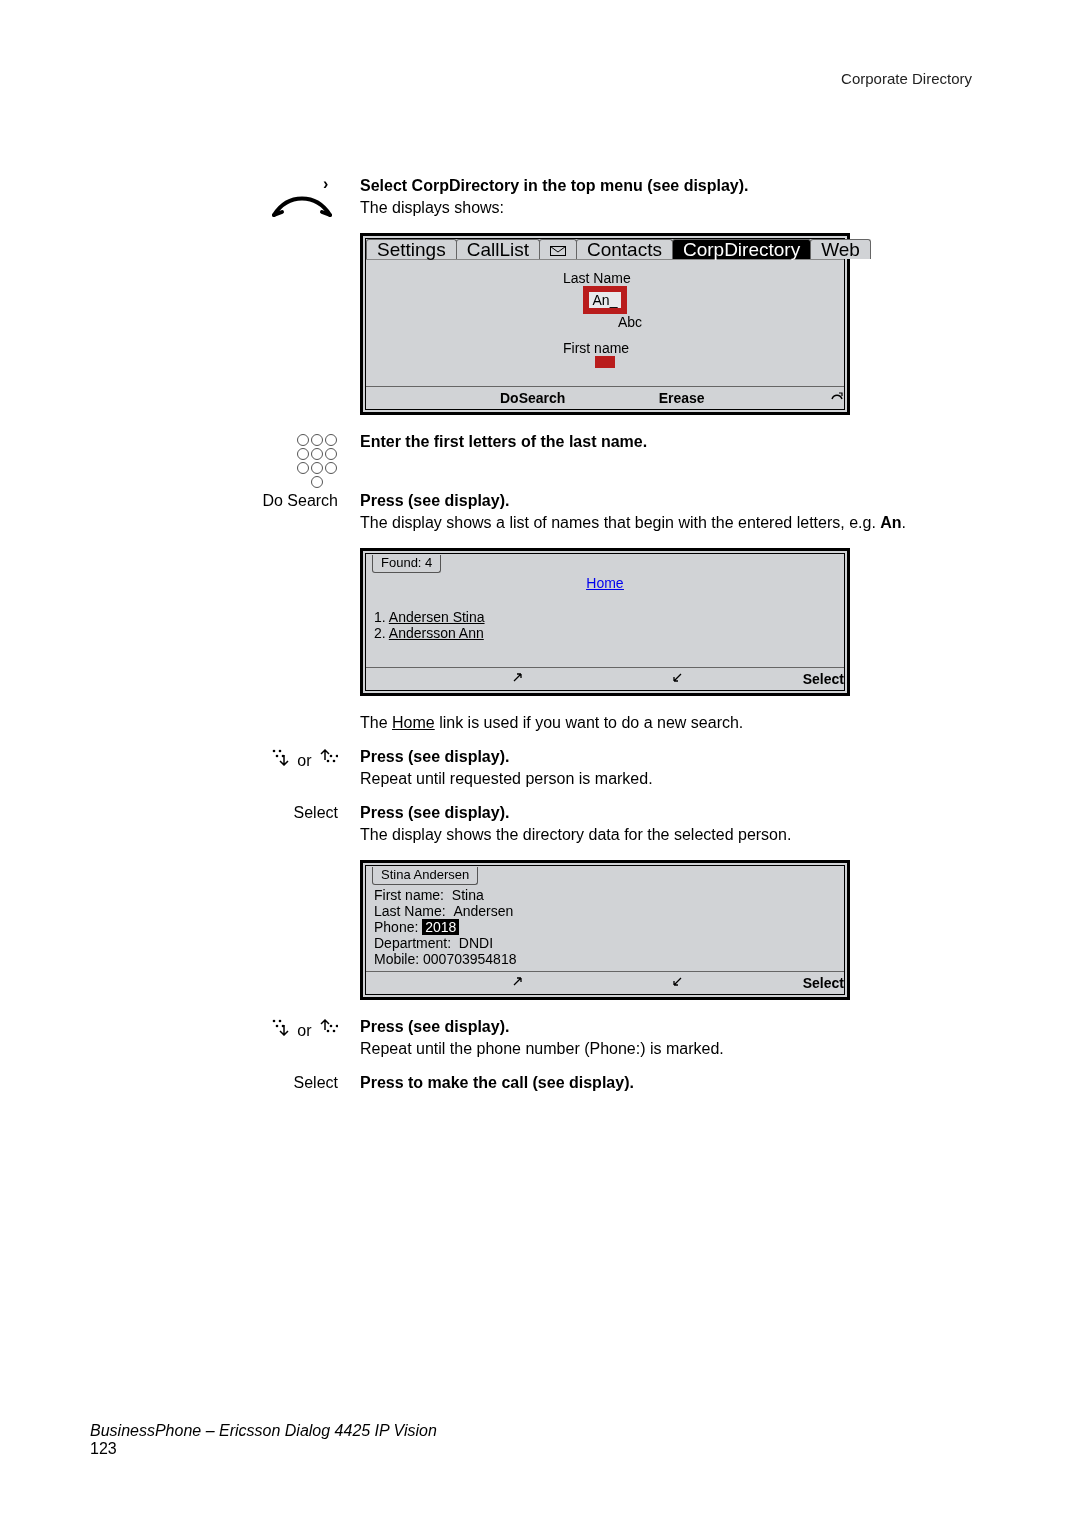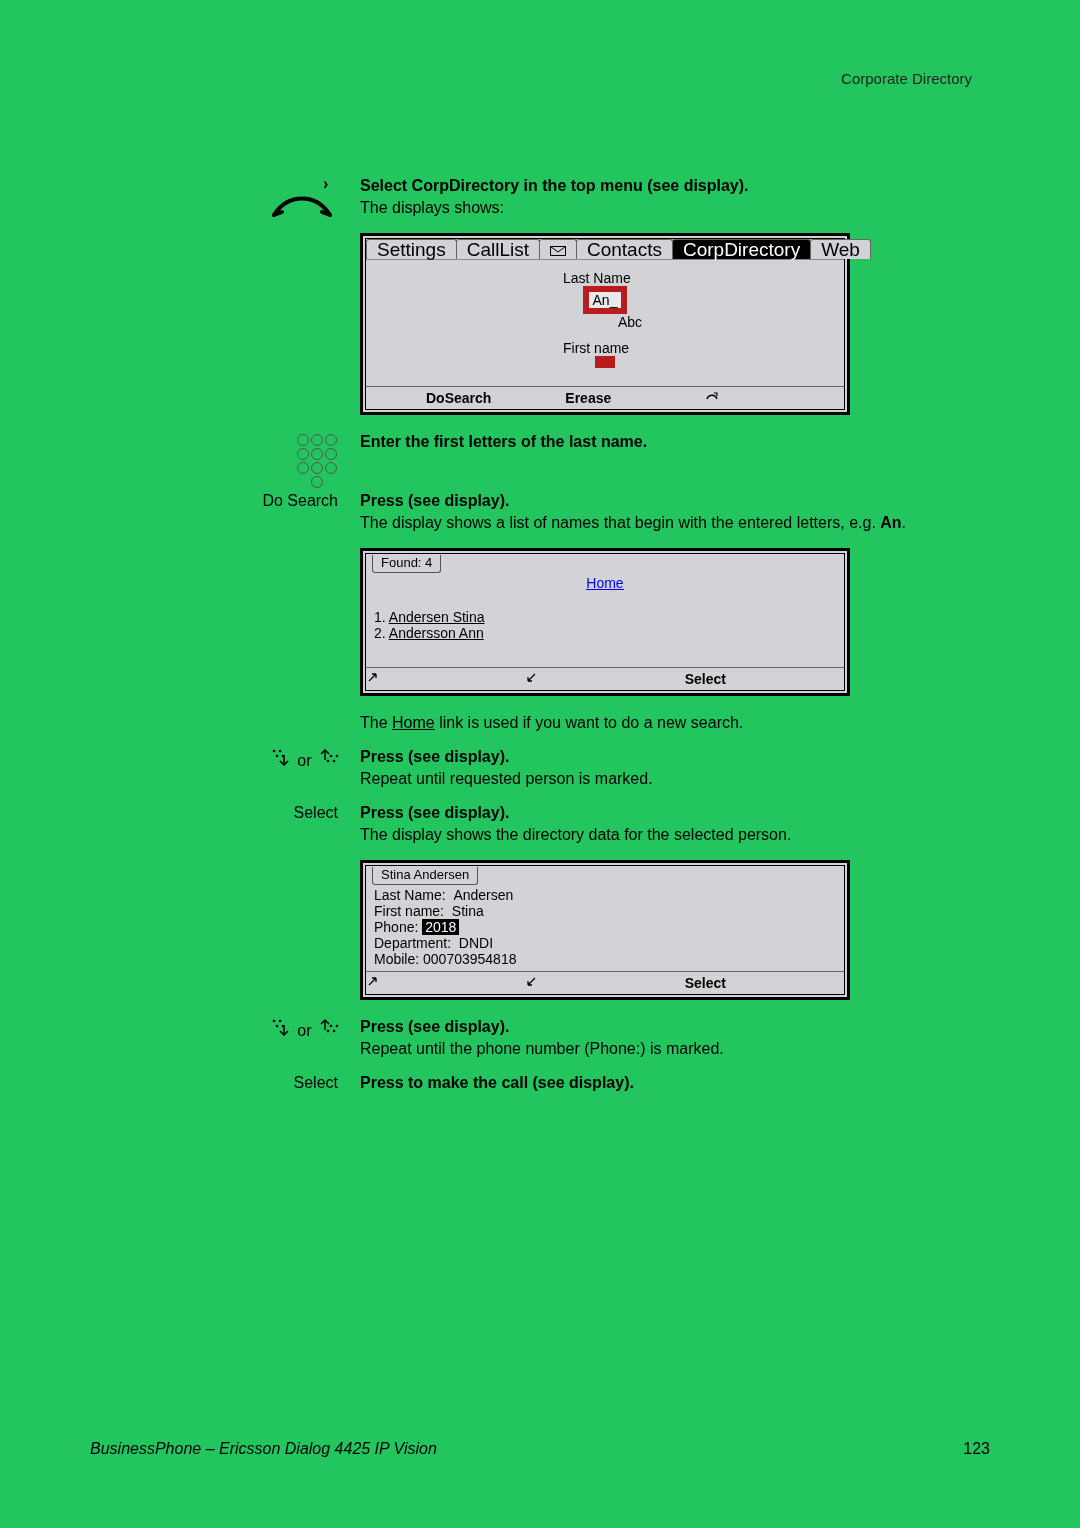--- a/index.html
+++ b/index.html
@@ -6,21 +6,21 @@
     margin: 0;
     padding: 0;
     background: #525252;
     font-family: Arial, Helvetica, sans-serif;
     display: flex;
     justify-content: center;
   }
   .page {
     width: 1080px;
     height: 1528px;
-    background: #22c55e;
+    background: #ffffff;
     box-shadow: 0 0 12px rgba(0,0,0,0.5);
     position: relative;
     box-sizing: border-box;
     padding: 70px 90px 60px 90px;
   }
   .running-head {
     text-align: right;
     font-size: 15px;
     color: #222;
     margin-bottom: 90px;
@@ -98,21 +98,21 @@
     display: flex; align-items: center;
   }
   .searchpanel .mode {
     margin-left: 50px; font-size: 14px;
   }
   .softbar {
     display: flex; border-top: 1px solid #666;
     height: 22px; align-items: center;
   }
   .softbar .sk {
-    flex: 1; text-align: left; font-size: 14px;
+    flex: 1; text-align: right; font-size: 14px;
   }
   .softbar .sk.bold { font-weight: bold; }
   .softbar .sk.soft-icon { font-size: 12px; }
 
   .resultlist {
     padding: 0px 8px 4px 8px;
     min-height: 88px;
   }
   .resultlist .home {
     text-align: center; text-decoration: underline; font-size: 14px;
@@ -139,20 +139,21 @@
   .hi-phone {
     background: #000; color: #fff; padding: 0 3px;
   }
 
   .footer {
     position: absolute;
     bottom: 70px;
     left: 90px; right: 90px;
     display: flex; justify-content: space-between;
     font-size: 16px;
+    flex-direction: column;
   }
   .footer .title { font-style: italic; }
 
   .row-flex { display: flex; }
   .row-flex .lc { width: 270px; flex-shrink: 0; text-align: right; padding-right: 22px; box-sizing: border-box; }
   .row-flex .rc { flex: 1; }
 </style>
 </head>
 <body>
 
@@ -331,22 +332,22 @@
     <div class="rc">
       <div class="step">
         <div class="bold">Press (see display).</div>
         <div class="desc">The display shows the directory data for the selected person.</div>
       </div>
 
       <div class="screen">
         <div class="inner">
           <div><span class="titlepill">Stina Andersen</span></div>
           <div class="detailbody">
+            <div><span>First name:</span>&nbsp;&nbsp;<span>Stina</span></div>
             <div><span>Last Name:</span>&nbsp;&nbsp;<span>Andersen</span></div>
-            <div><span>First name:</span>&nbsp;&nbsp;<span>Stina</span></div>
             <div><span>Phone:</span> <span class="hi-phone">2018</span></div>
             <div><span>Department:</span>&nbsp;&nbsp;<span>DNDI</span></div>
             <div><span>Mobile:</span> <span>000703954818</span></div>
           </div>
           <div class="softbar">
             <div class="sk soft-icon">
               <svg width="14" height="12" viewBox="0 0 14 12">
                   <path d="M3 9 L10 2 M10 2 l0 4 M10 2 l-4 0" stroke="#000" fill="none" stroke-width="1.3"></path>
                 </svg>
             </div>

